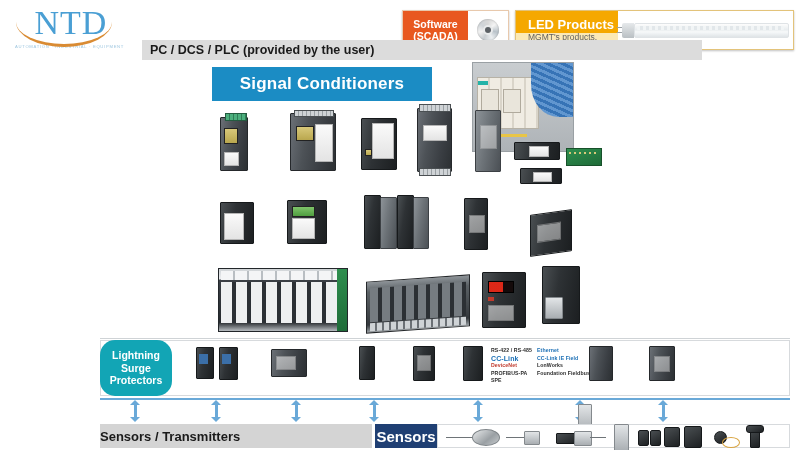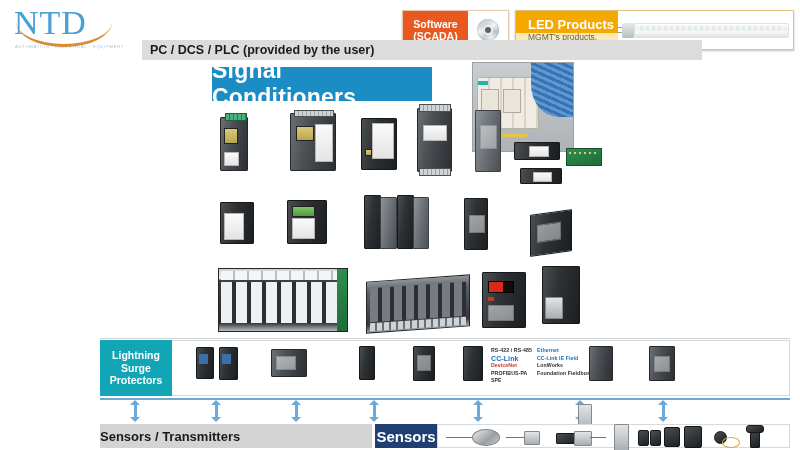--- a/index.html
+++ b/index.html
@@ -10,21 +10,21 @@
     position:relative;
   }
   .canvas{position:relative;width:800px;height:450px;background:#fff;}
 
   
   .logo{position:absolute;left:8px;top:6px;width:120px;height:50px;}
   .logo-mark{position:relative;width:120px;height:36px;}
   .logo-text{
     font-family:"Liberation Serif", serif;
     font-size:34px;letter-spacing:1px;color:#4a9fd4;font-weight:400;
-    line-height:34px;padding-left:6px;
+    line-height:34px;padding-left:6px;text-align:center;
   }
   .logo-arc{position:absolute;left:8px;top:16px;width:96px;height:22px;
     border-bottom:3px solid #d98b33;border-radius:0 0 50% 50%/0 0 100% 100%;
     border-left:0;border-right:0;border-top:0;}
   .logo-tag{
     font-size:4.2px;letter-spacing:.7px;color:#9fc7e0;
     padding-left:7px;margin-top:2px;white-space:nowrap;
     font-family:"Liberation Sans", sans-serif;
   }
 
@@ -66,21 +66,21 @@
   .tube-cap:before{top:4px;} .tube-cap:after{top:9px;}
 
   
   .pcband{position:absolute;left:142px;top:40px;width:560px;height:20px;background:#dcdcdc;}
   .pcband span{font-size:12.5px;font-weight:bold;color:#1a1a1a;line-height:20px;padding-left:8px;}
 
   
   .sc-area{position:absolute;left:142px;top:60px;width:648px;height:278px;background:#fff;}
   .sc-banner{position:absolute;left:70px;top:7px;width:220px;height:34px;background:#1b8cc4;
     display:flex;align-items:center;justify-content:center;}
-  .sc-banner span{color:#fff;font-size:23px;font-weight:bold;letter-spacing:.2px;}
+  .sc-banner span{color:#fff;font-size:17px;font-weight:bold;letter-spacing:.2px;}
 
   
   .mod{position:absolute;}
   .body-dk{background:linear-gradient(100deg,#6b7076 0%,#4d5257 35%,#3a3e43 70%,#2c3033 100%);
     border:1px solid #25282b;border-radius:1px;}
   .body-blk{background:linear-gradient(100deg,#4a4f52 0%,#2e3235 40%,#1c1f21 100%);
     border:1px solid #16191b;border-radius:1px;}
   .body-gry{background:linear-gradient(100deg,#8d9398 0%,#6d7378 45%,#4b5055 100%);
     border:1px solid #3c4044;border-radius:1px;}
   .scr{position:absolute;background:linear-gradient(180deg,#d8c87a,#b9a74e);border:1px solid #222;}
@@ -107,21 +107,21 @@
   .cab-br2{position:absolute;left:30px;top:26px;width:16px;height:22px;background:#e9e5db;border:1px solid #b0aa9d;}
   .cab-teal{position:absolute;left:5px;top:18px;width:10px;height:4px;background:#24b3a8;}
   .cab-wire{position:absolute;right:-4px;top:0px;width:46px;height:54px;
     background:repeating-linear-gradient(24deg,#2f6fb5 0 3px,#5c94d0 3px 6px);
     border-radius:0 0 0 60%;opacity:.95;}
   .cab-yel{position:absolute;left:10px;bottom:14px;width:44px;height:3px;background:#e8c547;}
 
   
   .surge-row{position:absolute;left:100px;top:340px;width:690px;height:56px;background:#fff;border:1px solid #d7dadd;box-sizing:border-box;}
   .surge-lbl{position:absolute;left:100px;top:340px;width:72px;height:56px;background:#12a5b5;
-    display:flex;flex-direction:column;align-items:center;justify-content:center;}
+    display:flex;flex-direction:column;align-items:center;justify-content:center;border-radius:15px;}
   .surge-lbl span{color:#fff;font-size:10.5px;font-weight:bold;line-height:12.5px;text-align:center;}
 
   .proto{position:absolute;font-size:5.2px;font-weight:bold;line-height:7.6px;letter-spacing:.1px;white-space:nowrap;}
   .proto .blue{color:#1b6fb5;}
   .proto .dark{color:#2b2b2b;}
   .proto .cc{color:#1b6fb5;font-size:7px;}
   .proto .red{color:#c0392b;}
 
   
   .busline{position:absolute;left:100px;top:398px;width:690px;height:2px;background:#6aa9d8;}

